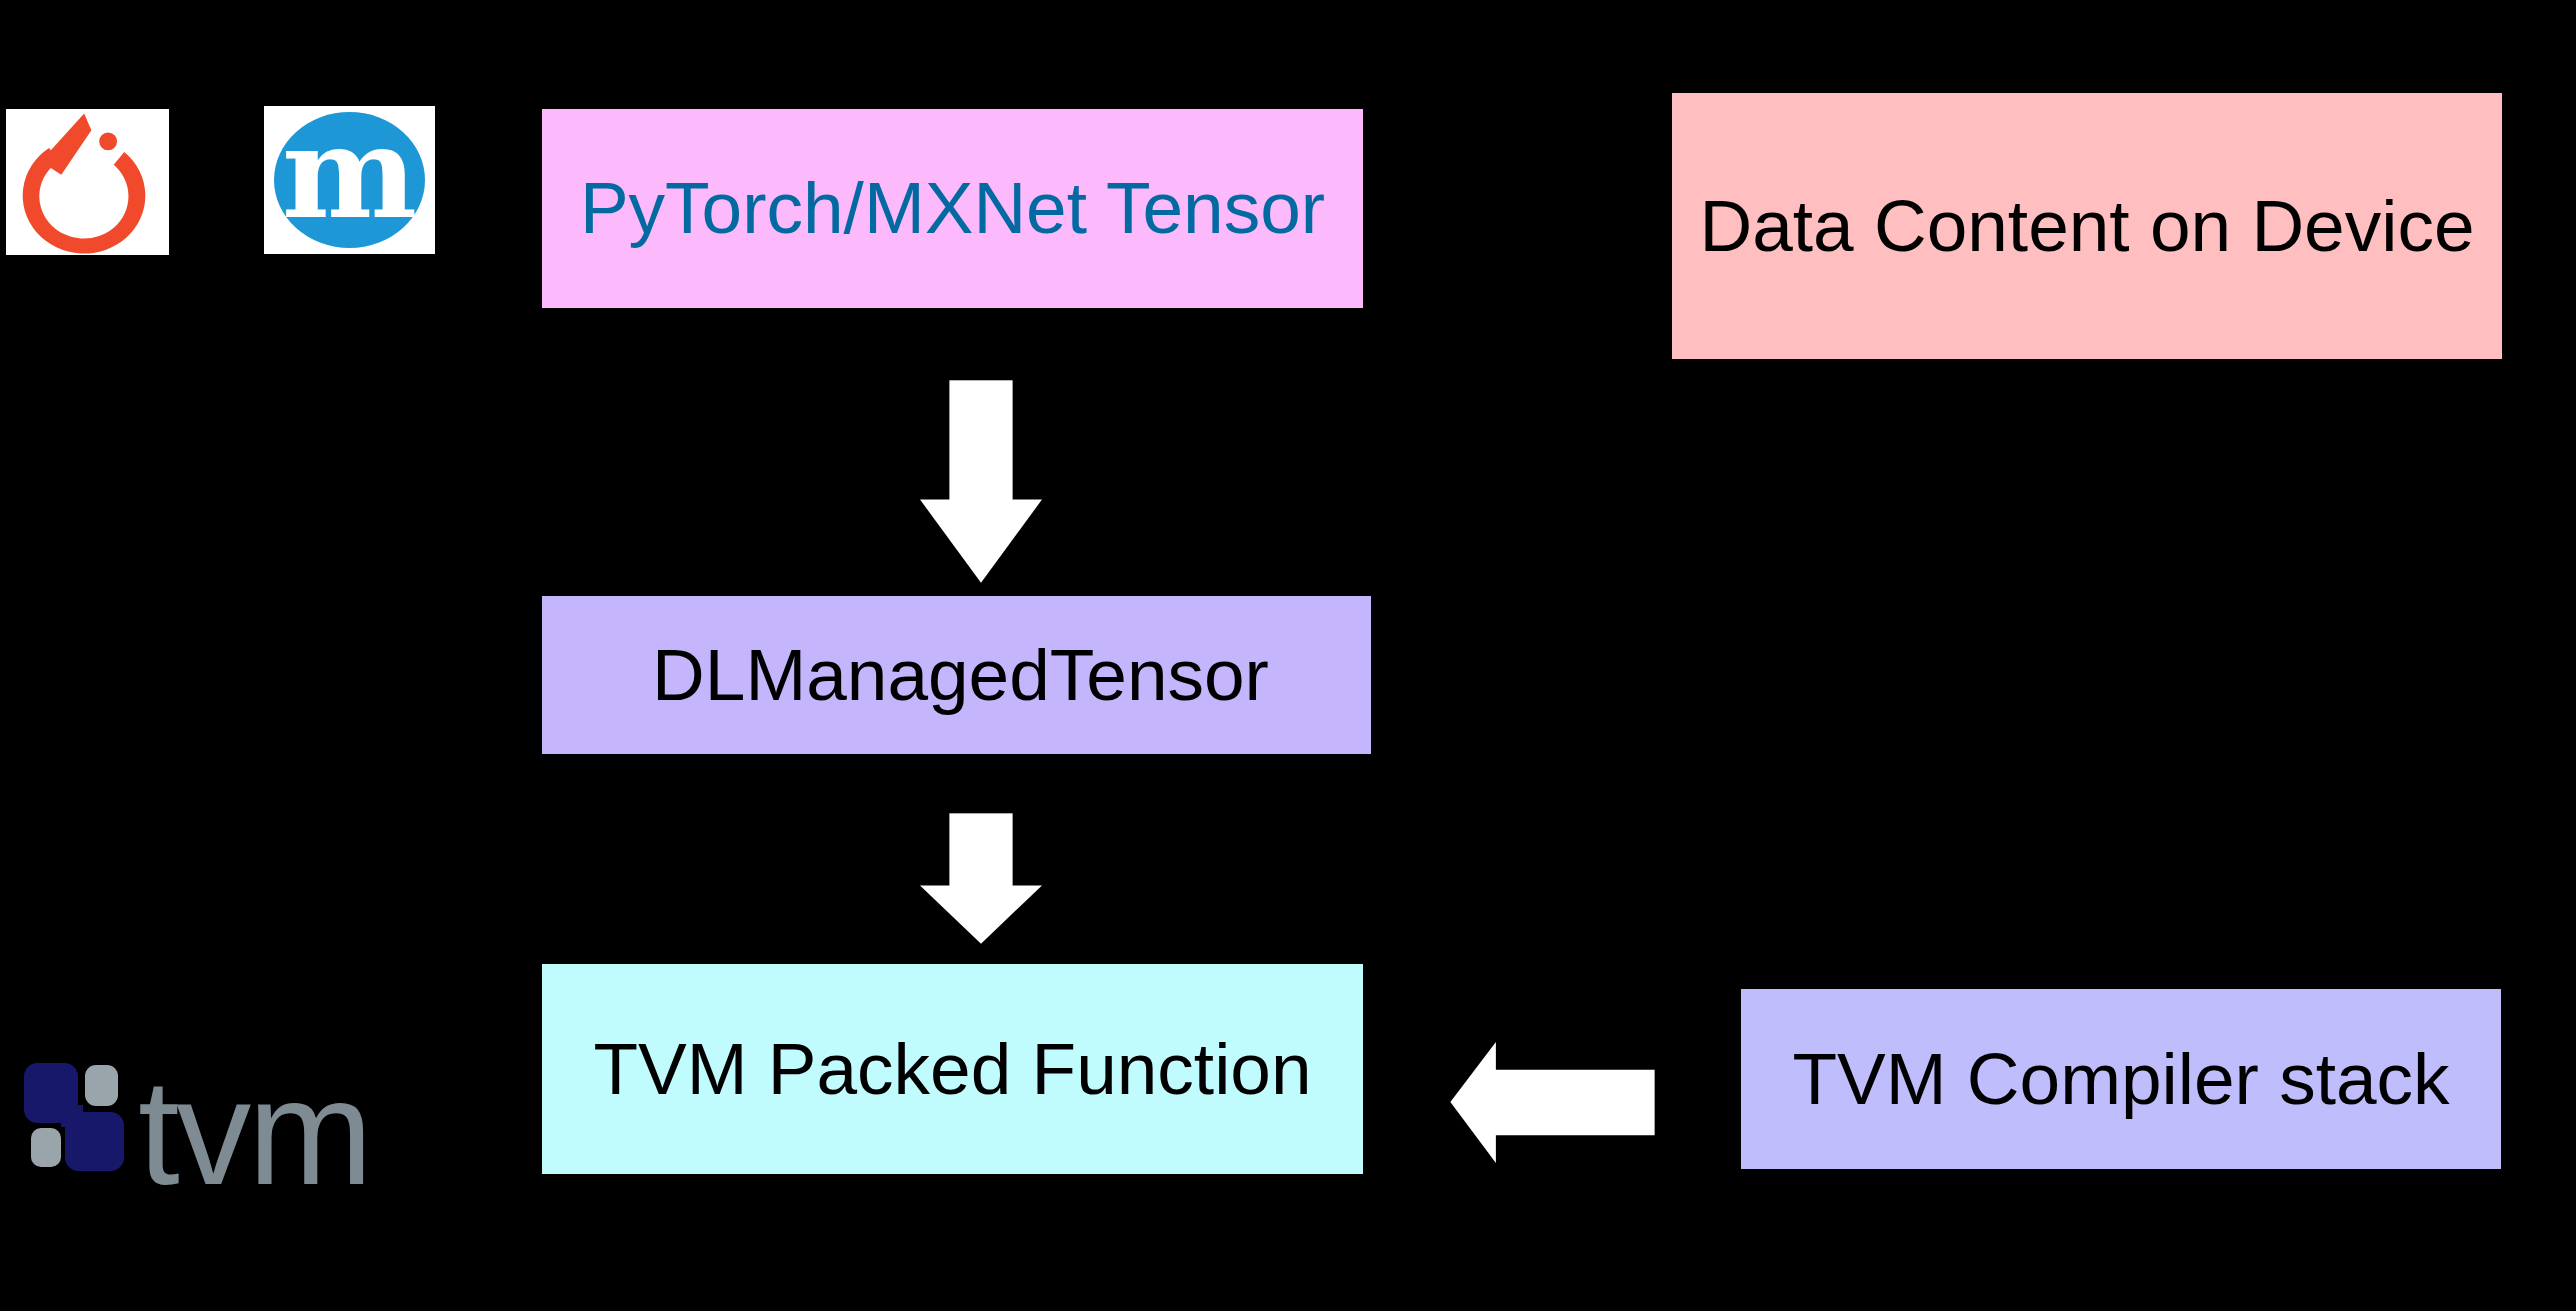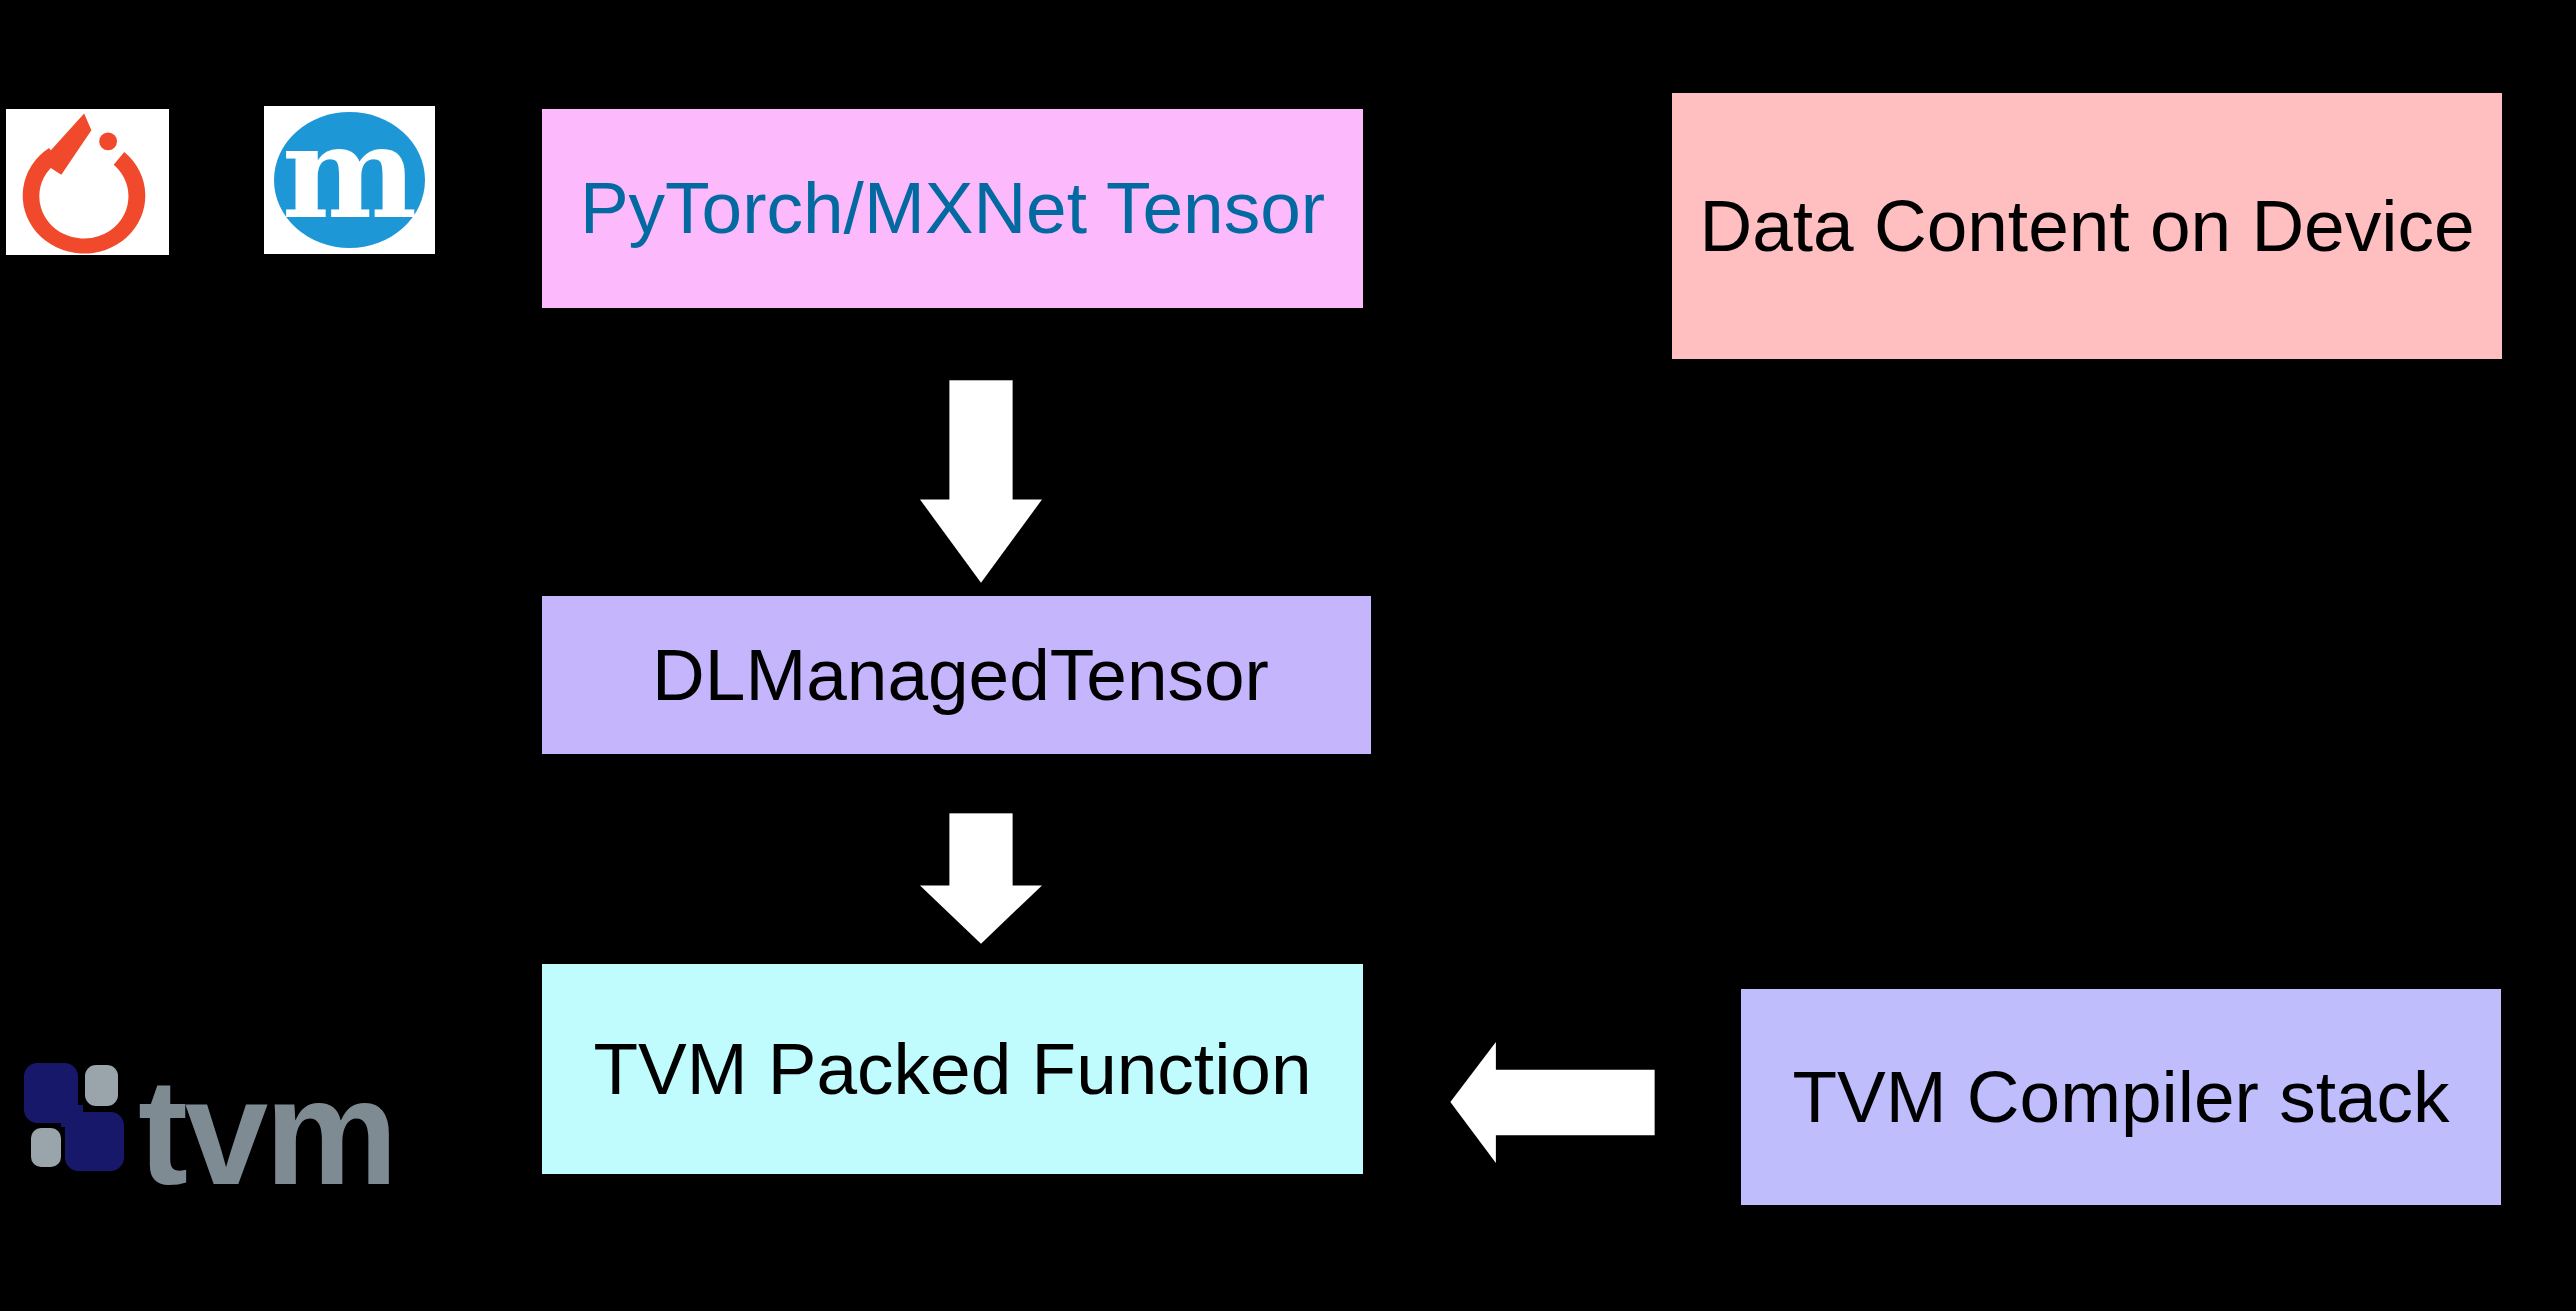--- a/index.html
+++ b/index.html
@@ -49,21 +49,21 @@
     line-height: 0;
     position: relative;
     top: -7.8px;
   }
   .rounded { position: absolute; }
   .tvm-word {
     position: absolute;
     font-size: 150px;
     line-height: 150px;
     letter-spacing: -3.3px;
-    font-weight: 700;
+    font-weight: 400;
   }
   svg { display: block; }
 </style>
 </head>
 <body>
 
 <div id="canvas" style="background-color: rgb(0, 0, 0);">
 
   <div class="tile" style="left: 5.6px; top: 109px; width: 163px; height: 146px; background-color: rgb(255, 255, 255);">
     <span style="color: rgb(240, 73, 43);">
@@ -118,21 +118,21 @@
     <span class="label" style="color: rgb(0, 0, 0);">TVM Packed Function</span>
   </div>
 
   <div class="abs" style="left: 1450px; top: 1042px; color: rgb(255, 255, 255);">
     <svg width="205" height="121" viewBox="0 0 368 218">
       <polygon points="0,108 82,0 82,218" fill="currentColor"></polygon>
       <rect x="80" y="50" width="288" height="118" fill="currentColor"></rect>
     </svg>
   </div>
 
-  <div class="box" style="left: 1741px; top: 989px; width: 760px; height: 216px; background-color: rgb(192, 189, 253);">
+  <div class="box" style="left: 1741px; top: 989px; width: 760px; height: 180px; background-color: rgb(192, 189, 253);">
     <span class="label" style="color: rgb(0, 0, 0);">TVM Compiler stack</span>
   </div>
 
   <div class="abs" style="left:0; top:0;">
     <div>
       <div class="rounded" style="left: 24px; top: 1063px; width: 54px; height: 60px; border-radius: 13.4px; background-color: rgb(24, 24, 107);"></div>
       <div class="rounded" style="left: 65px; top: 1112px; width: 59px; height: 59px; border-radius: 13.4px; background-color: rgb(24, 24, 107);"></div>
 
       <div class="rounded" style="left: 61px; top: 1105px; width: 22px; height: 22px; background-color: rgb(24, 24, 107);"></div>
       <div class="rounded" style="left: 85px; top: 1065px; width: 33px; height: 41px; border-radius: 11px; background-color: rgb(154, 165, 171);"></div>

